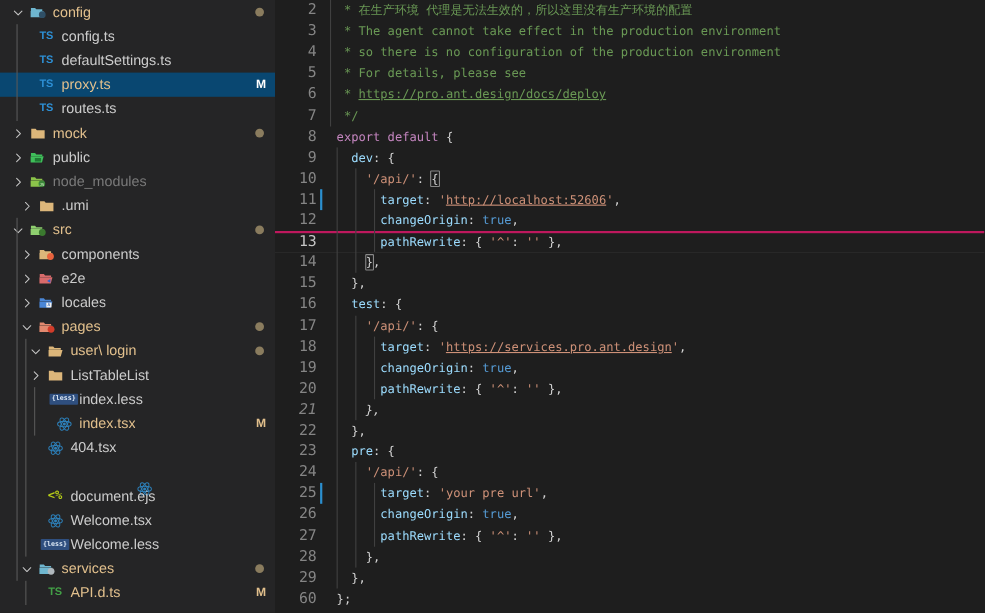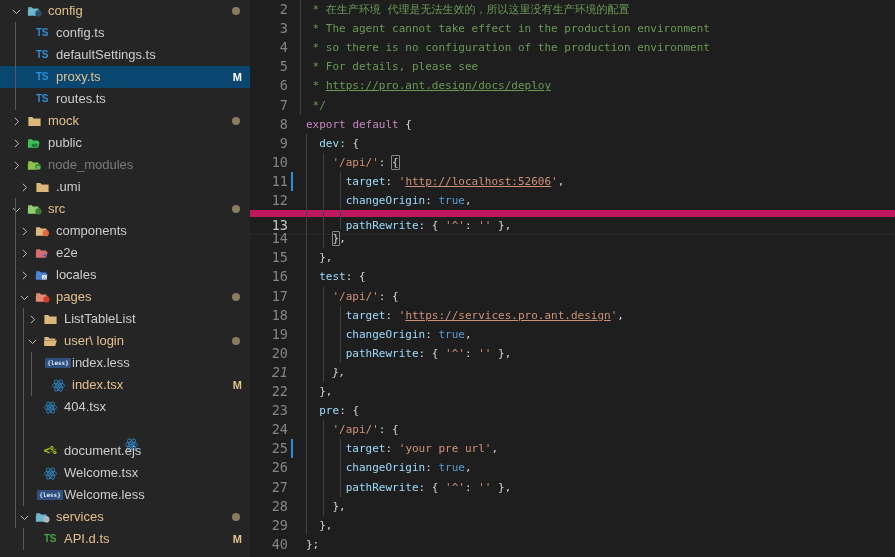--- a/index.html
+++ b/index.html
@@ -130,21 +130,21 @@
   }
   .code-line.active .lnum { color: #c6c6c6; }
   .ctext {
     position: absolute;
     left: 56px;
     color: #d4d4d4;
     font-size: 11px;
     letter-spacing: 0px;
   }
   .code-line.active {
-    border-top: 7px solid #be185d;
+    border-top: 2px solid #be185d;
     border-bottom: 1px solid #282828;
     height: 17.1px;
     line-height: 17.1px;
   }
   .code-line.active .lnum,
   .code-line.active .ctext { top: 0; }
 
   
   .t-com   { color: #6A9955; }
   .t-link  { color: #6A9955; text-decoration: underline; }
@@ -362,44 +362,44 @@
               <path d="M0.9 6.5h12.6l-1.6 6.0h-11z" fill="#e2896f"></path>
               <circle cx="12.2" cy="10.0" r="3.3" fill="#d23c2a"></circle>
             </svg>
           </span>
           <span class="row-label" style="color: rgb(226, 192, 141);">pages</span>
           <span class="row-dot"></span>
         </div>
         <div class="tree-row" style="padding-left: 24px;">
           <span class="twisty">
             <svg width="11" height="11" viewBox="0 0 16 16">
-              <path d="M6 3 L11 8 L6 13" fill="none" stroke="#c5c5c5" stroke-width="1.4" stroke-linecap="round" stroke-linejoin="round"></path>
-            </svg>
-          </span>
-          <span class="ficon">
-            <svg width="15" height="15" viewBox="0 0 16 16" xmlns="http://www.w3.org/2000/svg">
-              <path d="M1.5 3.2h4.2l1.3 1.5h7.5v8.1h-13z" fill="#dcb67a"></path>
-            </svg>
-          </span>
-          <span class="row-label" style="color: rgb(204, 204, 204);">ListTableList</span>
-        </div>
-        <div class="tree-row" style="padding-left: 24px;">
-          <span class="twisty">
-            <svg width="11" height="11" viewBox="0 0 16 16">
               <path d="M3 6 L8 11 L13 6" fill="none" stroke="#c5c5c5" stroke-width="1.4" stroke-linecap="round" stroke-linejoin="round"></path>
             </svg>
           </span>
           <span class="ficon">
             <svg width="15" height="15" viewBox="0 0 16 16" xmlns="http://www.w3.org/2000/svg">
               <path d="M1.5 3.2h4.2l1.3 1.5h6.1v1.6h-11.6z" fill="#dcb67a"></path>
               <path d="M1.2 6.6h13.6l-1.8 6.2h-11.8z" fill="#dcb67a"></path>
             </svg>
           </span>
           <span class="row-label" style="color: rgb(226, 192, 141);">user\ login</span>
           <span class="row-dot"></span>
+        </div>
+        <div class="tree-row" style="padding-left: 24px;">
+          <span class="twisty">
+            <svg width="11" height="11" viewBox="0 0 16 16">
+              <path d="M6 3 L11 8 L6 13" fill="none" stroke="#c5c5c5" stroke-width="1.4" stroke-linecap="round" stroke-linejoin="round"></path>
+            </svg>
+          </span>
+          <span class="ficon">
+            <svg width="15" height="15" viewBox="0 0 16 16" xmlns="http://www.w3.org/2000/svg">
+              <path d="M1.5 3.2h4.2l1.3 1.5h7.5v8.1h-13z" fill="#dcb67a"></path>
+            </svg>
+          </span>
+          <span class="row-label" style="color: rgb(204, 204, 204);">ListTableList</span>
         </div>
         <div class="tree-row" style="padding-left: 32px;">
           <span class="twisty"></span>
           <span class="ficon">
             <span style="display:inline-block;background:#2f4f7f;color:#dce8f5;font-size:6px;font-weight:bold;padding:2px 2px;border-radius:1px;line-height:6px;font-family:'DejaVu Sans Mono',monospace;">{less}</span>
           </span>
           <span class="row-label">index.less</span>
         </div>
         <div class="tree-row" style="padding-left: 32px;">
           <span class="twisty"></span>
@@ -519,21 +519,21 @@
         <div class="code-line" style="position: absolute; left: 0px; right: 0px; top: 343.8px;"><span class="lnum">20</span><span class="ctext">      <span class="t-prop">pathRewrite</span><span class="t-punc">:</span> <span class="t-punc">{</span> <span class="t-str">'^'</span><span class="t-punc">:</span> <span class="t-str">''</span> <span class="t-punc">}</span><span class="t-punc">,</span></span></div>
         <div class="code-line" style="position: absolute; left: 0px; right: 0px; top: 362.9px; font-style: italic;"><span class="lnum">21</span><span class="ctext">    <span class="t-punc">},</span></span></div>
         <div class="code-line" style="position: absolute; left: 0px; right: 0px; top: 382px;"><span class="lnum">22</span><span class="ctext">  <span class="t-punc">},</span></span></div>
         <div class="code-line" style="position: absolute; left: 0px; right: 0px; top: 401.1px;"><span class="lnum">23</span><span class="ctext">  <span class="t-prop">pre</span><span class="t-punc">:</span> <span class="t-punc">{</span></span></div>
         <div class="code-line" style="position: absolute; left: 0px; right: 0px; top: 420.2px;"><span class="lnum">24</span><span class="ctext">    <span class="t-str">'/api/'</span><span class="t-punc">:</span> <span class="t-punc">{</span></span></div>
         <div class="code-line" style="position: absolute; left: 0px; right: 0px; top: 439.3px;"><span class="lnum">25</span><span class="ctext">      <span class="t-prop">target</span><span class="t-punc">:</span> <span class="t-str">'</span><span class="t-str">your pre url</span><span class="t-str">'</span><span class="t-punc">,</span></span></div>
         <div class="code-line" style="position: absolute; left: 0px; right: 0px; top: 458.4px;"><span class="lnum">26</span><span class="ctext">      <span class="t-prop">changeOrigin</span><span class="t-punc">:</span> <span class="t-kw2">true</span><span class="t-punc">,</span></span></div>
         <div class="code-line" style="position: absolute; left: 0px; right: 0px; top: 477.5px;"><span class="lnum">27</span><span class="ctext">      <span class="t-prop">pathRewrite</span><span class="t-punc">:</span> <span class="t-punc">{</span> <span class="t-str">'^'</span><span class="t-punc">:</span> <span class="t-str">''</span> <span class="t-punc">}</span><span class="t-punc">,</span></span></div>
         <div class="code-line" style="position: absolute; left: 0px; right: 0px; top: 496.6px;"><span class="lnum">28</span><span class="ctext">    <span class="t-punc">},</span></span></div>
         <div class="code-line" style="position: absolute; left: 0px; right: 0px; top: 515.7px;"><span class="lnum">29</span><span class="ctext">  <span class="t-punc">},</span></span></div>
-        <div class="code-line" style="position: absolute; left: 0px; right: 0px; top: 534.8px;"><span class="lnum">40</span><span class="ctext"><span class="t-punc">};</span></span></div>
+        <div class="code-line" style="position: absolute; left: 0px; right: 0px; top: 534.8px;"><span class="lnum">60</span><span class="ctext"><span class="t-punc">};</span></span></div>
       </div>
   <div class="eguide" style="left: 56px; top: 133.7px; height: 401.1px;"></div>
       <div class="eguide" style="left: 72.84px; top: 152.8px; height: 95.5px;"></div>
       <div class="eguide" style="left: 89.68px; top: 171.9px; height: 57.3px;"></div>
       <div class="eguide" style="left: 72.84px; top: 286.5px; height: 95.5px;"></div>
       <div class="eguide" style="left: 89.68px; top: 305.6px; height: 57.3px;"></div>
       <div class="eguide" style="left: 72.84px; top: 420.2px; height: 95.5px;"></div>
       <div class="eguide" style="left: 89.68px; top: 439.3px; height: 57.3px;"></div>
       <div class="eguide" style="left: 50px; top: 0px; height: 114.6px;"></div>
       <div class="cursor" style="left: 41px; top: 171.9px;"></div>

